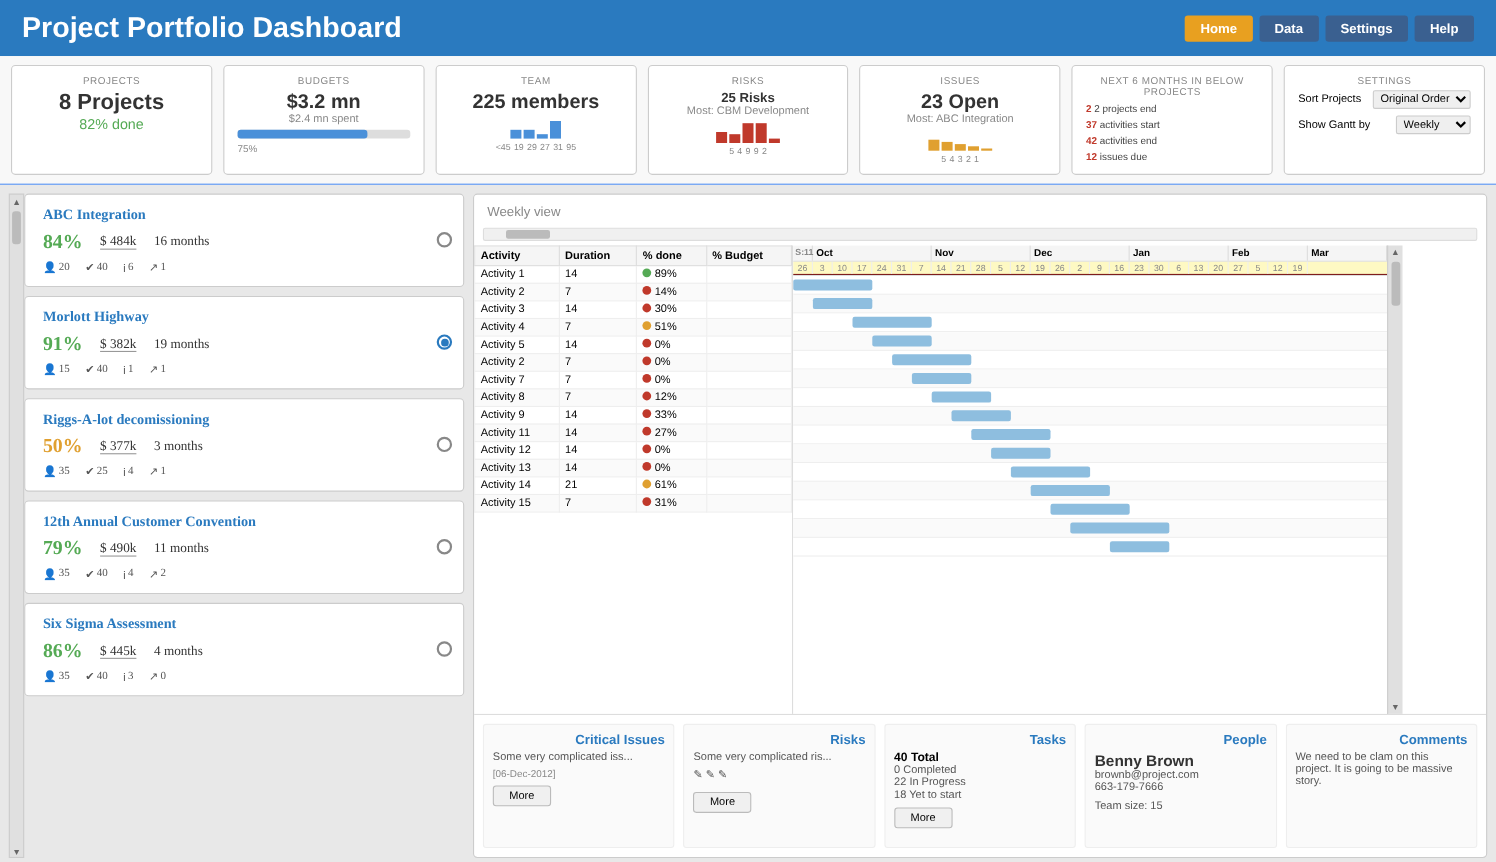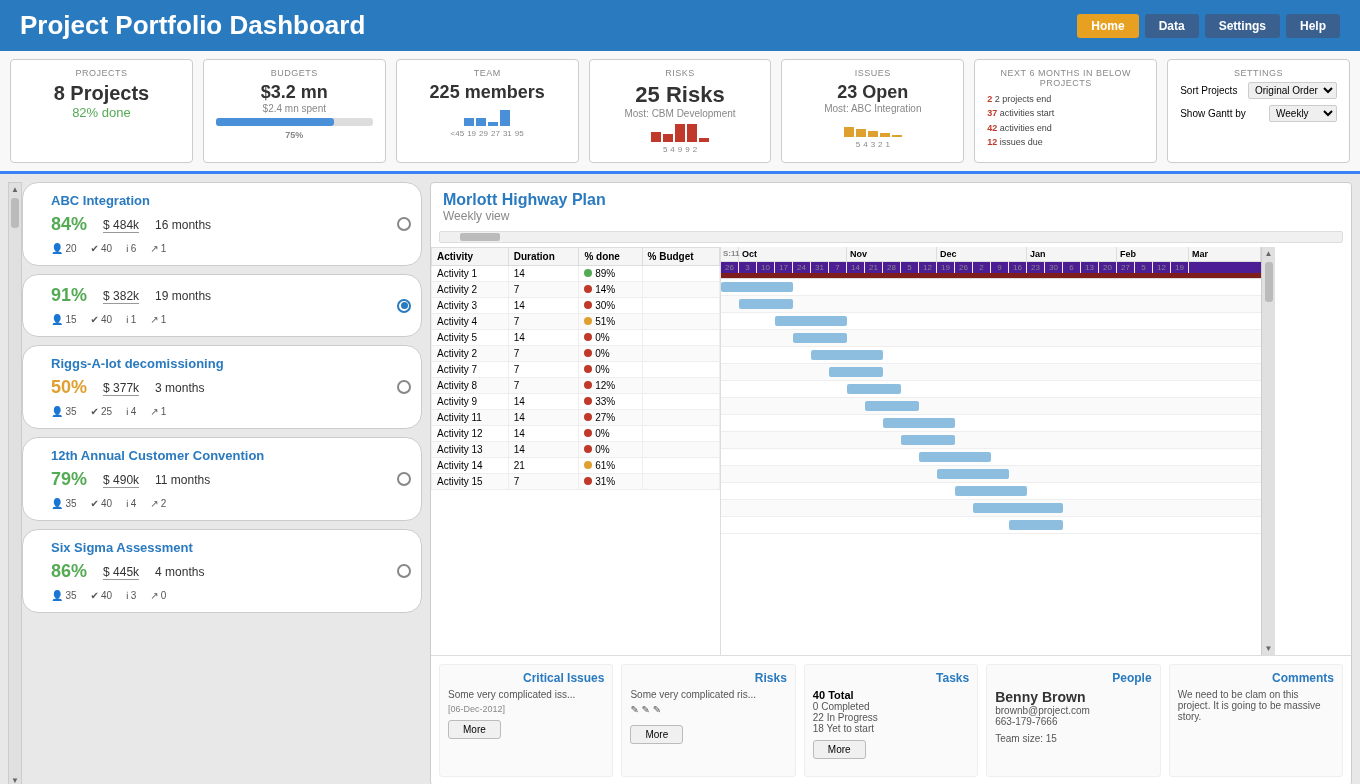--- a/index.html
+++ b/index.html
@@ -9,21 +9,21 @@
     .header { background: #2a7abf; padding: 10px 20px; display: flex; align-items: center; justify-content: space-between; }
     .header-title { color: white; font-size: 26px; font-weight: bold; }
     .header-nav { display: flex; gap: 6px; }
     .header-nav button { padding: 5px 14px; border: none; border-radius: 3px; cursor: pointer; font-size: 12px; font-weight: bold; }
     .btn-home { background: #e8a020; color: white; }
     .btn-data { background: #3a6090; color: white; }
     .btn-settings { background: #3a6090; color: white; }
     .btn-help { background: #3a6090; color: white; }
 
     
-    .kpi-bar { background: #f8f8f8; border-bottom: 3px solid #3b82f6; display: flex; padding: 8px 10px; gap: 10px; }
+    .kpi-bar { background: #f8f8f8; border-bottom: 1px solid #3b82f6; display: flex; padding: 8px 10px; gap: 10px; }
     .kpi-card { border: 1px solid #ccc; border-radius: 4px; background: white; padding: 8px 12px; flex: 1; min-width: 120px; }
     .kpi-label { font-size: 9px; color: #888; text-transform: uppercase; text-align: center; margin-bottom: 4px; letter-spacing: 0.5px; }
     .kpi-value { font-size: 20px; font-weight: bold; color: #333; text-align: center; }
     .kpi-sub { font-size: 10px; color: #888; text-align: center; }
     .kpi-green { color: #5a5; font-size: 13px; }
     .kpi-bar-chart { display: flex; align-items: flex-end; gap: 2px; justify-content: center; margin: 3px 0; height: 20px; }
     .kpi-bar-item { width: 10px; background: #4a90d9; }
     .kpi-bar-item.red { background: #c0392b; }
     .kpi-bar-item.yellow { background: #e0a030; }
     .kpi-mini-labels { display: flex; justify-content: center; gap: 3px; font-size: 8px; color: #888; }
@@ -32,21 +32,21 @@
     .kpi-next { font-size: 9px; color: #444; line-height: 1.6; }
     .kpi-next span.highlight { color: #c0392b; font-weight: bold; }
     .settings-row { display: flex; align-items: center; justify-content: space-between; gap: 6px; font-size: 10px; }
     .settings-select { font-size: 10px; border: 1px solid #ccc; border-radius: 2px; padding: 1px 2px; }
 
     
     .main-area { display: flex; gap: 0; padding: 8px; background: #e8e8e8; min-height: 620px; }
 
     
     .projects-list { width: 400px; min-width: 400px; display: flex; flex-direction: column; gap: 8px; margin-right: 8px; }
-    .project-card { background: white; border: 1px solid #ccc; border-radius: 16px; padding: 10px 28px; position: relative; }
+    .project-card { background: white; border: 1px solid #ccc; border-radius: 4px; padding: 10px 16px; position: relative; font-family: Liberation Serif, serif; }
     .project-name { font-size: 13px; font-weight: bold; color: #2a7abf; margin-bottom: 6px; }
     .project-metrics { display: flex; align-items: center; gap: 16px; margin-bottom: 6px; }
     .project-pct { font-size: 18px; font-weight: bold; }
     .project-pct.green { color: #5a5; }
     .project-pct.yellow { color: #e0a030; }
     .project-budget { font-size: 12px; color: #333; }
     .project-budget span { border-bottom: 1px solid #999; }
     .project-duration { font-size: 12px; color: #333; }
     .project-stats { display: flex; gap: 14px; font-size: 10px; color: #555; }
     .project-stats span { display: flex; align-items: center; gap: 2px; }
@@ -113,21 +113,21 @@
     <div class="kpi-sub kpi-green">82% done</div>
   </div>
 
   <div class="kpi-card">
     <div class="kpi-label">BUDGETS</div>
     <div class="kpi-value" style="font-size:18px;">$3.2 mn</div>
     <div class="kpi-sub">$2.4 mn spent</div>
     <div class="kpi-progress-bar">
         <div class="kpi-progress-fill" style="width:75%"></div>
       </div>
-    <div class="kpi-sub" style="text-align:center;font-size:9px;font-weight:bold;">75%</div>
+    <div class="kpi-sub" style="text-align:left;font-size:9px;">75%</div>
   </div>
 
   <div class="kpi-card">
     <div class="kpi-label">TEAM</div>
     <div class="kpi-value" style="font-size:18px;">225 members</div>
     <div class="kpi-bar-chart">
       <div class="kpi-bar-item" style="height:8px;"></div>
       <div class="kpi-bar-item" style="height:8px;"></div>
       <div class="kpi-bar-item" style="height:4px;"></div>
       <div class="kpi-bar-item" style="height:16px;"></div>
@@ -137,21 +137,21 @@
         <span>19</span>
         <span>29</span>
         <span>27</span>
         <span>31</span>
         <span>95</span>
     </div>
   </div>
 
   <div class="kpi-card">
     <div class="kpi-label">RISKS</div>
-    <div class="kpi-value" style="font-size:22px;">25 Risks</div>
+    <div class="kpi-value" style="font-size:12px;">25 Risks</div>
     <div class="kpi-sub">Most: CBM Development</div>
     <div class="kpi-bar-chart">
       <div class="kpi-bar-item red" style="height:10px;"></div>
       <div class="kpi-bar-item red" style="height:8px;"></div>
       <div class="kpi-bar-item red" style="height:18px;"></div>
       <div class="kpi-bar-item red" style="height:18px;"></div>
       <div class="kpi-bar-item red" style="height:4px;"></div>
     </div>
     <div class="kpi-mini-labels">
       <span>5</span>
@@ -232,20 +232,21 @@
     </div>
     <div class="project-stats">
       <span><span class="stat-icon">👤</span> 20</span>
       <span><span class="stat-icon">✔</span> 40</span>
       <span><span class="stat-icon">ℹ</span> 6</span>
       <span><span class="stat-icon">↗</span> 1</span>
     </div>
     <div class="radio-btn "></div>
   </div>
       <div class="project-card">
+    <div class="project-name">Morlott Highway</div>
     <div class="project-metrics">
       <div class="project-pct green">91%</div>
       <div class="project-budget"><span>$ 382k</span></div>
       <div class="project-duration">19 months</div>
     </div>
     <div class="project-stats">
       <span><span class="stat-icon">👤</span> 15</span>
       <span><span class="stat-icon">✔</span> 40</span>
       <span><span class="stat-icon">ℹ</span> 1</span>
       <span><span class="stat-icon">↗</span> 1</span>
@@ -294,21 +295,20 @@
       <span><span class="stat-icon">✔</span> 40</span>
       <span><span class="stat-icon">ℹ</span> 3</span>
       <span><span class="stat-icon">↗</span> 0</span>
     </div>
     <div class="radio-btn "></div>
   </div>
     </div>
 
   <div class="gantt-panel">
     <div class="gantt-header">
-      <div class="gantt-title">Morlott Highway Plan</div>
       <div class="gantt-subtitle">Weekly view</div>
     </div>
 
     <div class="gantt-scroll-bar">
       <div class="gantt-scroll-thumb"></div>
     </div>
 
     <div class="gantt-table-area">
 
       <div class="gantt-left">
@@ -443,21 +443,21 @@
             <div style="display:flex;flex-direction:column;border-bottom:1px solid #ddd;">
               <div style="display:flex;font-size:9px;font-weight:bold;background:#f5f5f5;border-bottom:1px solid #ddd;">
                 <div style="width:18px;border-right:1px solid #ddd;padding:2px 2px;font-size:8px;color:#888;">S:11</div>
                 <div style="width:108px;border-right:1px solid #ddd;padding:2px 3px;">Oct</div>
                 <div style="width:90px;border-right:1px solid #ddd;padding:2px 3px;">Nov</div>
                 <div style="width:90px;border-right:1px solid #ddd;padding:2px 3px;">Dec</div>
                 <div style="width:90px;border-right:1px solid #ddd;padding:2px 3px;">Jan</div>
                 <div style="width:72px;border-right:1px solid #ddd;padding:2px 3px;">Feb</div>
                 <div style="width:72px;border-right:1px solid #ddd;padding:2px 3px;">Mar</div>
               </div>
-              <div style="display:flex;font-size:8px;background:#4c1d95;border-bottom:5px solid #7f1d1d;">
+              <div style="display:flex;font-size:8px;background:#fef9c3;border-bottom:1px solid #7f1d1d;">
                 <div style="min-width:18px;width:18px;border-right:1px solid #eee;padding:1px 2px;text-align:center;color:#888;">26</div>
                 <div style="min-width:18px;width:18px;border-right:1px solid #eee;padding:1px 2px;text-align:center;color:#888;">3</div>
                 <div style="min-width:18px;width:18px;border-right:1px solid #eee;padding:1px 2px;text-align:center;color:#888;">10</div>
                 <div style="min-width:18px;width:18px;border-right:1px solid #eee;padding:1px 2px;text-align:center;color:#888;">17</div>
                 <div style="min-width:18px;width:18px;border-right:1px solid #eee;padding:1px 2px;text-align:center;color:#888;">24</div>
                 <div style="min-width:18px;width:18px;border-right:1px solid #eee;padding:1px 2px;text-align:center;color:#888;">31</div>
                 <div style="min-width:18px;width:18px;border-right:1px solid #eee;padding:1px 2px;text-align:center;color:#888;">7</div>
                 <div style="min-width:18px;width:18px;border-right:1px solid #eee;padding:1px 2px;text-align:center;color:#888;">14</div>
                 <div style="min-width:18px;width:18px;border-right:1px solid #eee;padding:1px 2px;text-align:center;color:#888;">21</div>
                 <div style="min-width:18px;width:18px;border-right:1px solid #eee;padding:1px 2px;text-align:center;color:#888;">28</div>

